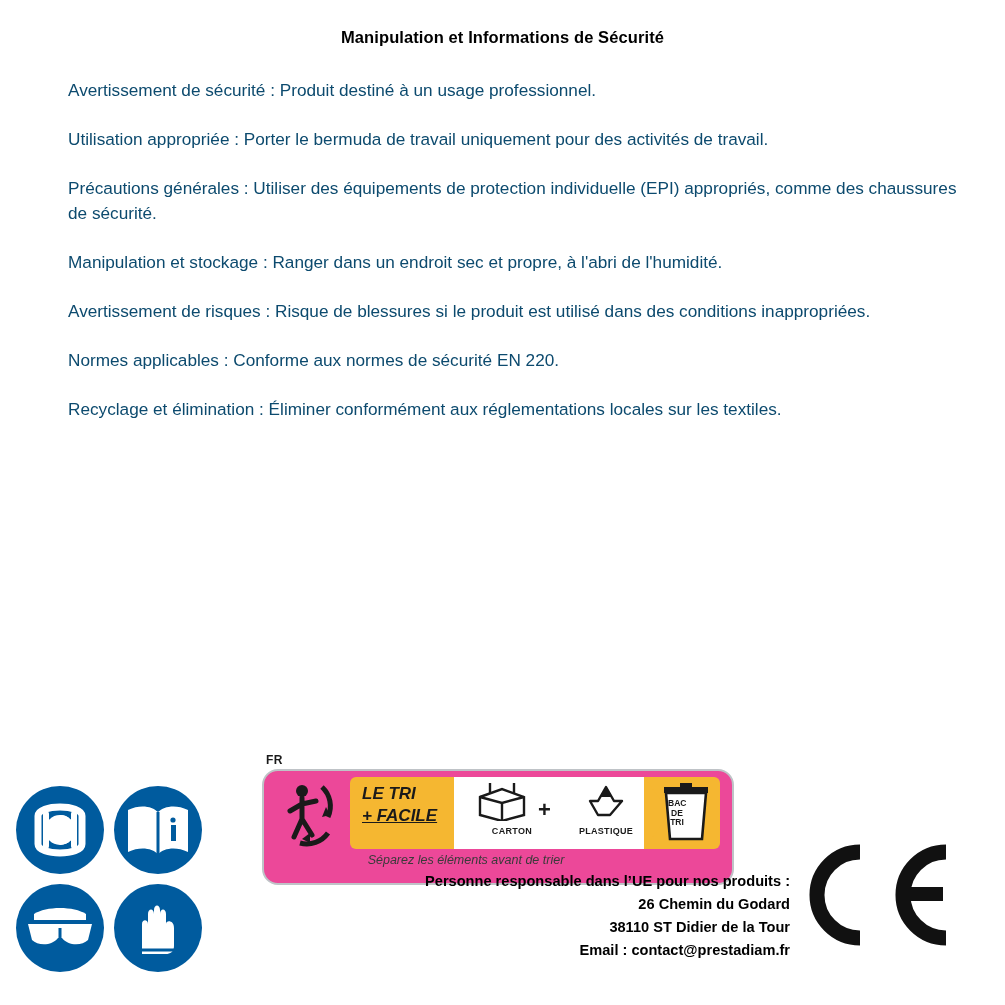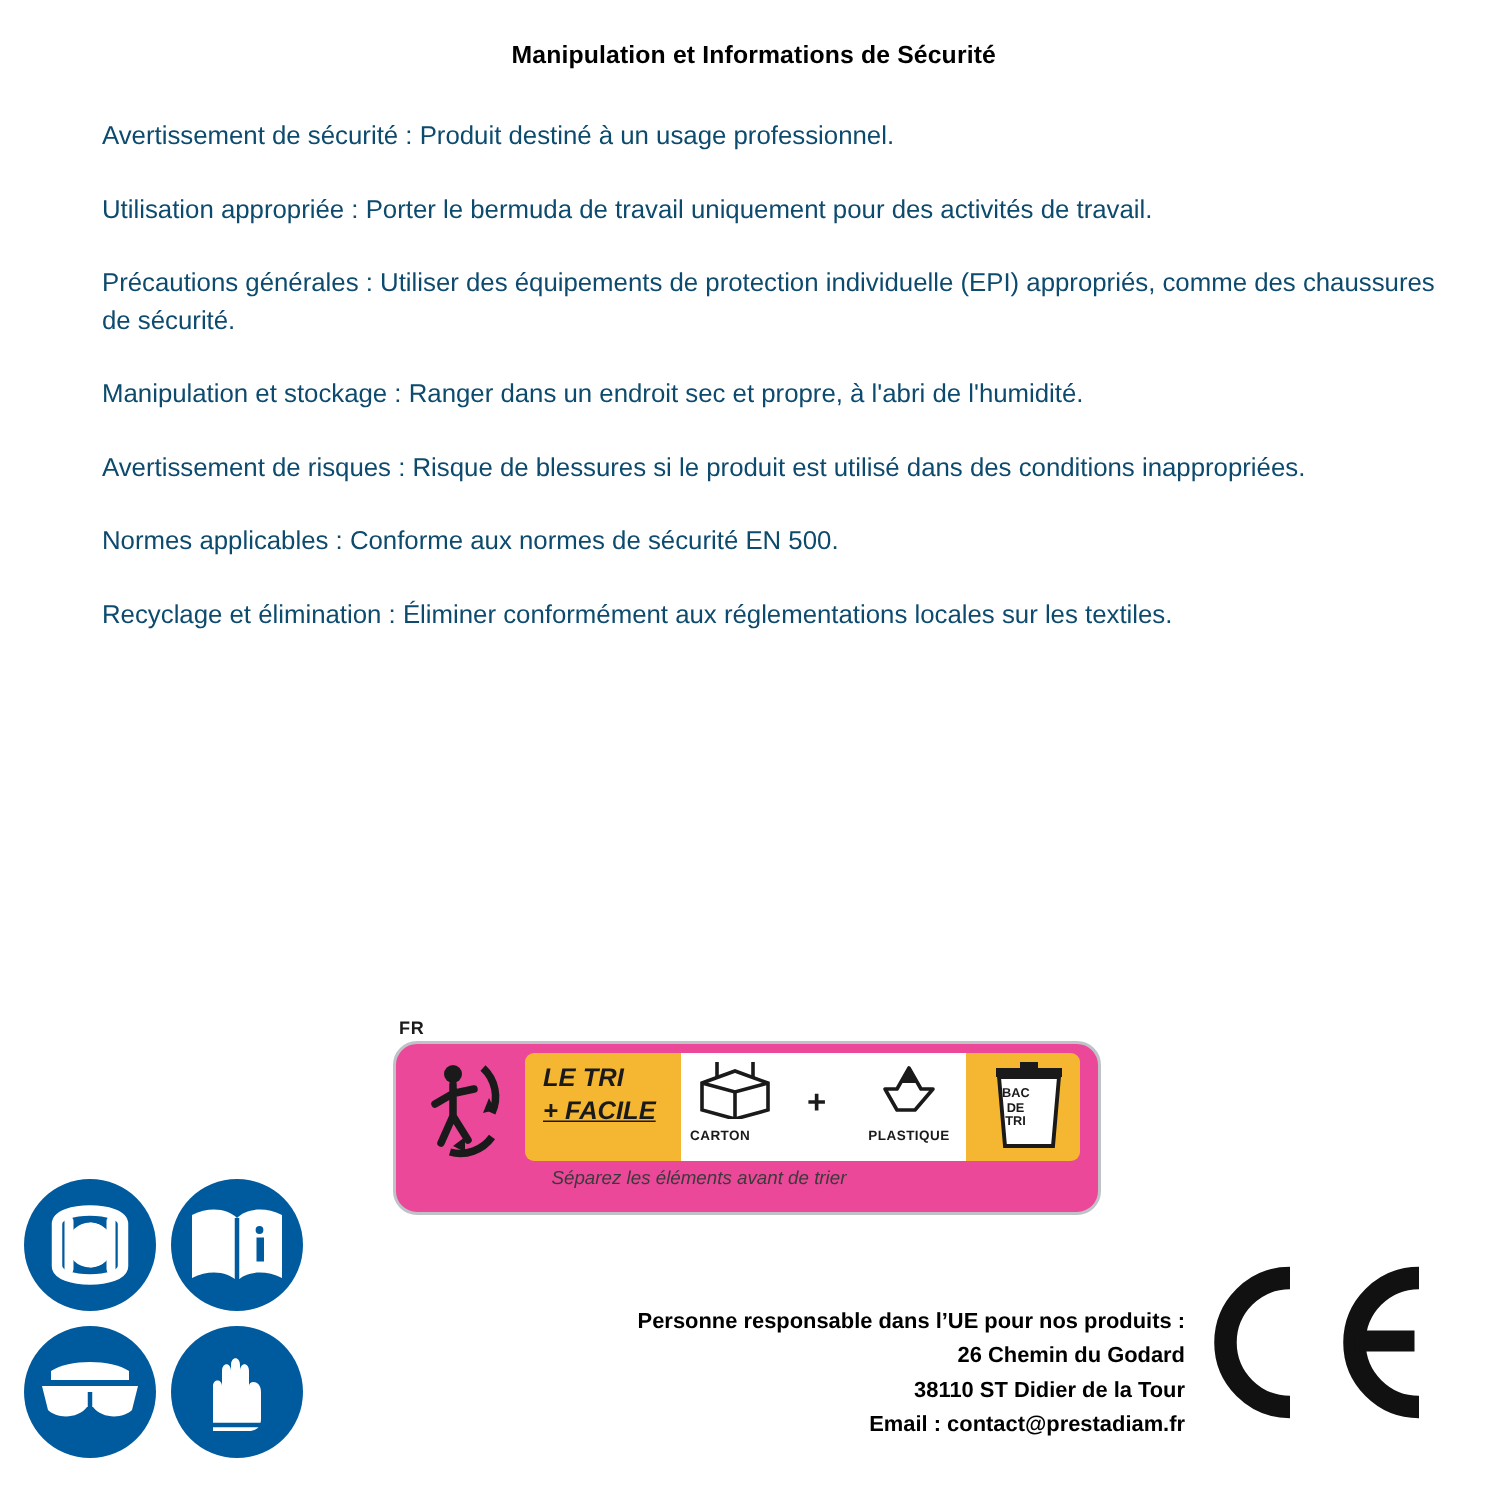--- a/index.html
+++ b/index.html
@@ -68,21 +68,21 @@
   .picto.p2 { left: 98px; top: 0px; }
   .picto.p3 { left: 0px;  top: 98px; }
   .picto.p4 { left: 98px; top: 98px; }
 
   .picto svg { display: block; width: 88px; height: 88px; }
 
   
   .tri-label {
     position: absolute;
     left: 262px;
-    top: 678px;
+    top: 753px;
     width: 470px;
     height: 130px;
     padding-left: 21px;
   }
   .tri-fr {
     position: absolute;
     left: 4px;
     top: 0px;
     font-size: 12px;
     font-weight: bold;
@@ -144,21 +144,21 @@
     font-size: 17px;
     line-height: 1.28;
     font-style: italic;
   }
   .tri-text .l2 { white-space: nowrap; text-decoration: underline; }
   .tri-carton {
     position: absolute;
     left: 196px;
     top: 10px;
     width: 72px;
-    text-align: left;
+    text-align: right;
   }
   .tri-plus {
     position: absolute;
     left: 274px;
     top: 26px;
     font-size: 22px;
     font-weight: bold;
     color: #1a1a1a;
   }
   .tri-plastique {
@@ -233,21 +233,21 @@
 <div class="page">
 
   <div class="doc-title">Manipulation et Informations de Sécurité</div>
 
   <div class="body-block">
     <p class="para">Avertissement de sécurité : Produit destiné à un usage professionnel.</p>
     <p class="para">Utilisation appropriée : Porter le bermuda de travail uniquement pour des activités de travail.</p>
     <p class="para">Précautions générales : Utiliser des équipements de protection individuelle (EPI) appropriés, comme des chaussures de sécurité.</p>
     <p class="para">Manipulation et stockage : Ranger dans un endroit sec et propre, à l'abri de l'humidité.</p>
     <p class="para">Avertissement de risques : Risque de blessures si le produit est utilisé dans des conditions inappropriées.</p>
-    <p class="para">Normes applicables : Conforme aux normes de sécurité EN 500.</p>
+    <p class="para">Normes applicables : Conforme aux normes de sécurité EN 220.</p>
     <p class="para">Recyclage et élimination : Éliminer conformément aux réglementations locales sur les textiles.</p>
   </div>
 
   <div class="picto-grid">
 
     <div class="picto p1">
       <svg viewBox="0 0 88 88" xmlns="http://www.w3.org/2000/svg">
         <path d="M22 30 C22 18, 66 18, 66 30 L66 58 C66 70, 22 70, 22 58 Z" fill="none" stroke="#ffffff" stroke-width="7"></path>
         <path d="M30 34 C30 22, 58 22, 58 34 L58 54 C58 66, 30 66, 30 54 Z" fill="#005b9e"></path>
         <circle cx="44" cy="44" r="15" fill="#ffffff"></circle>

